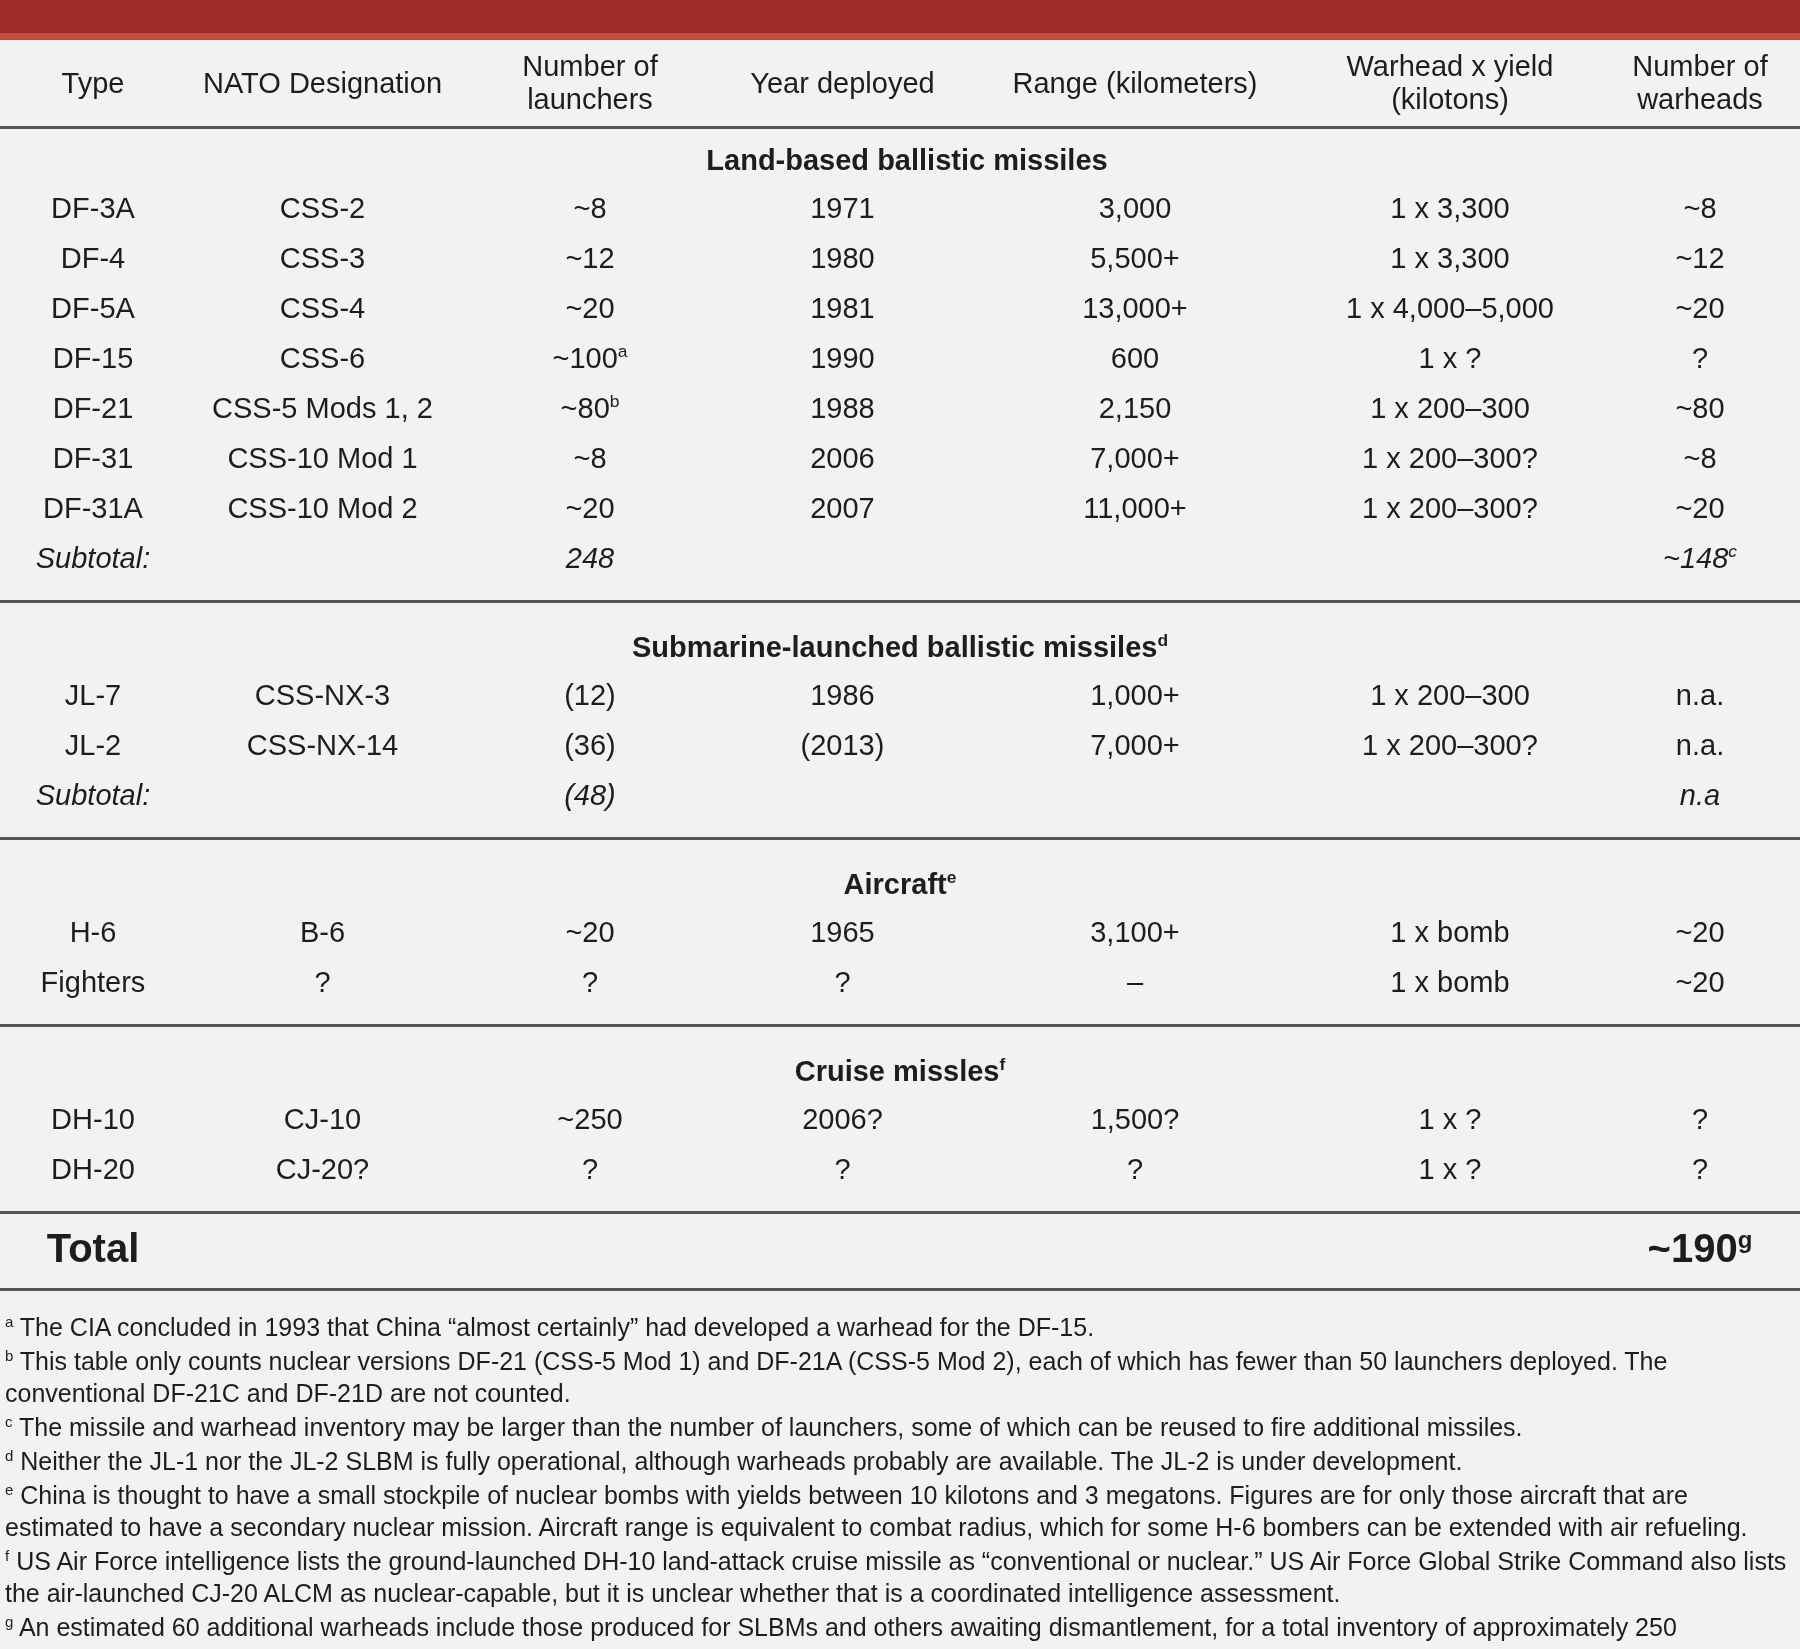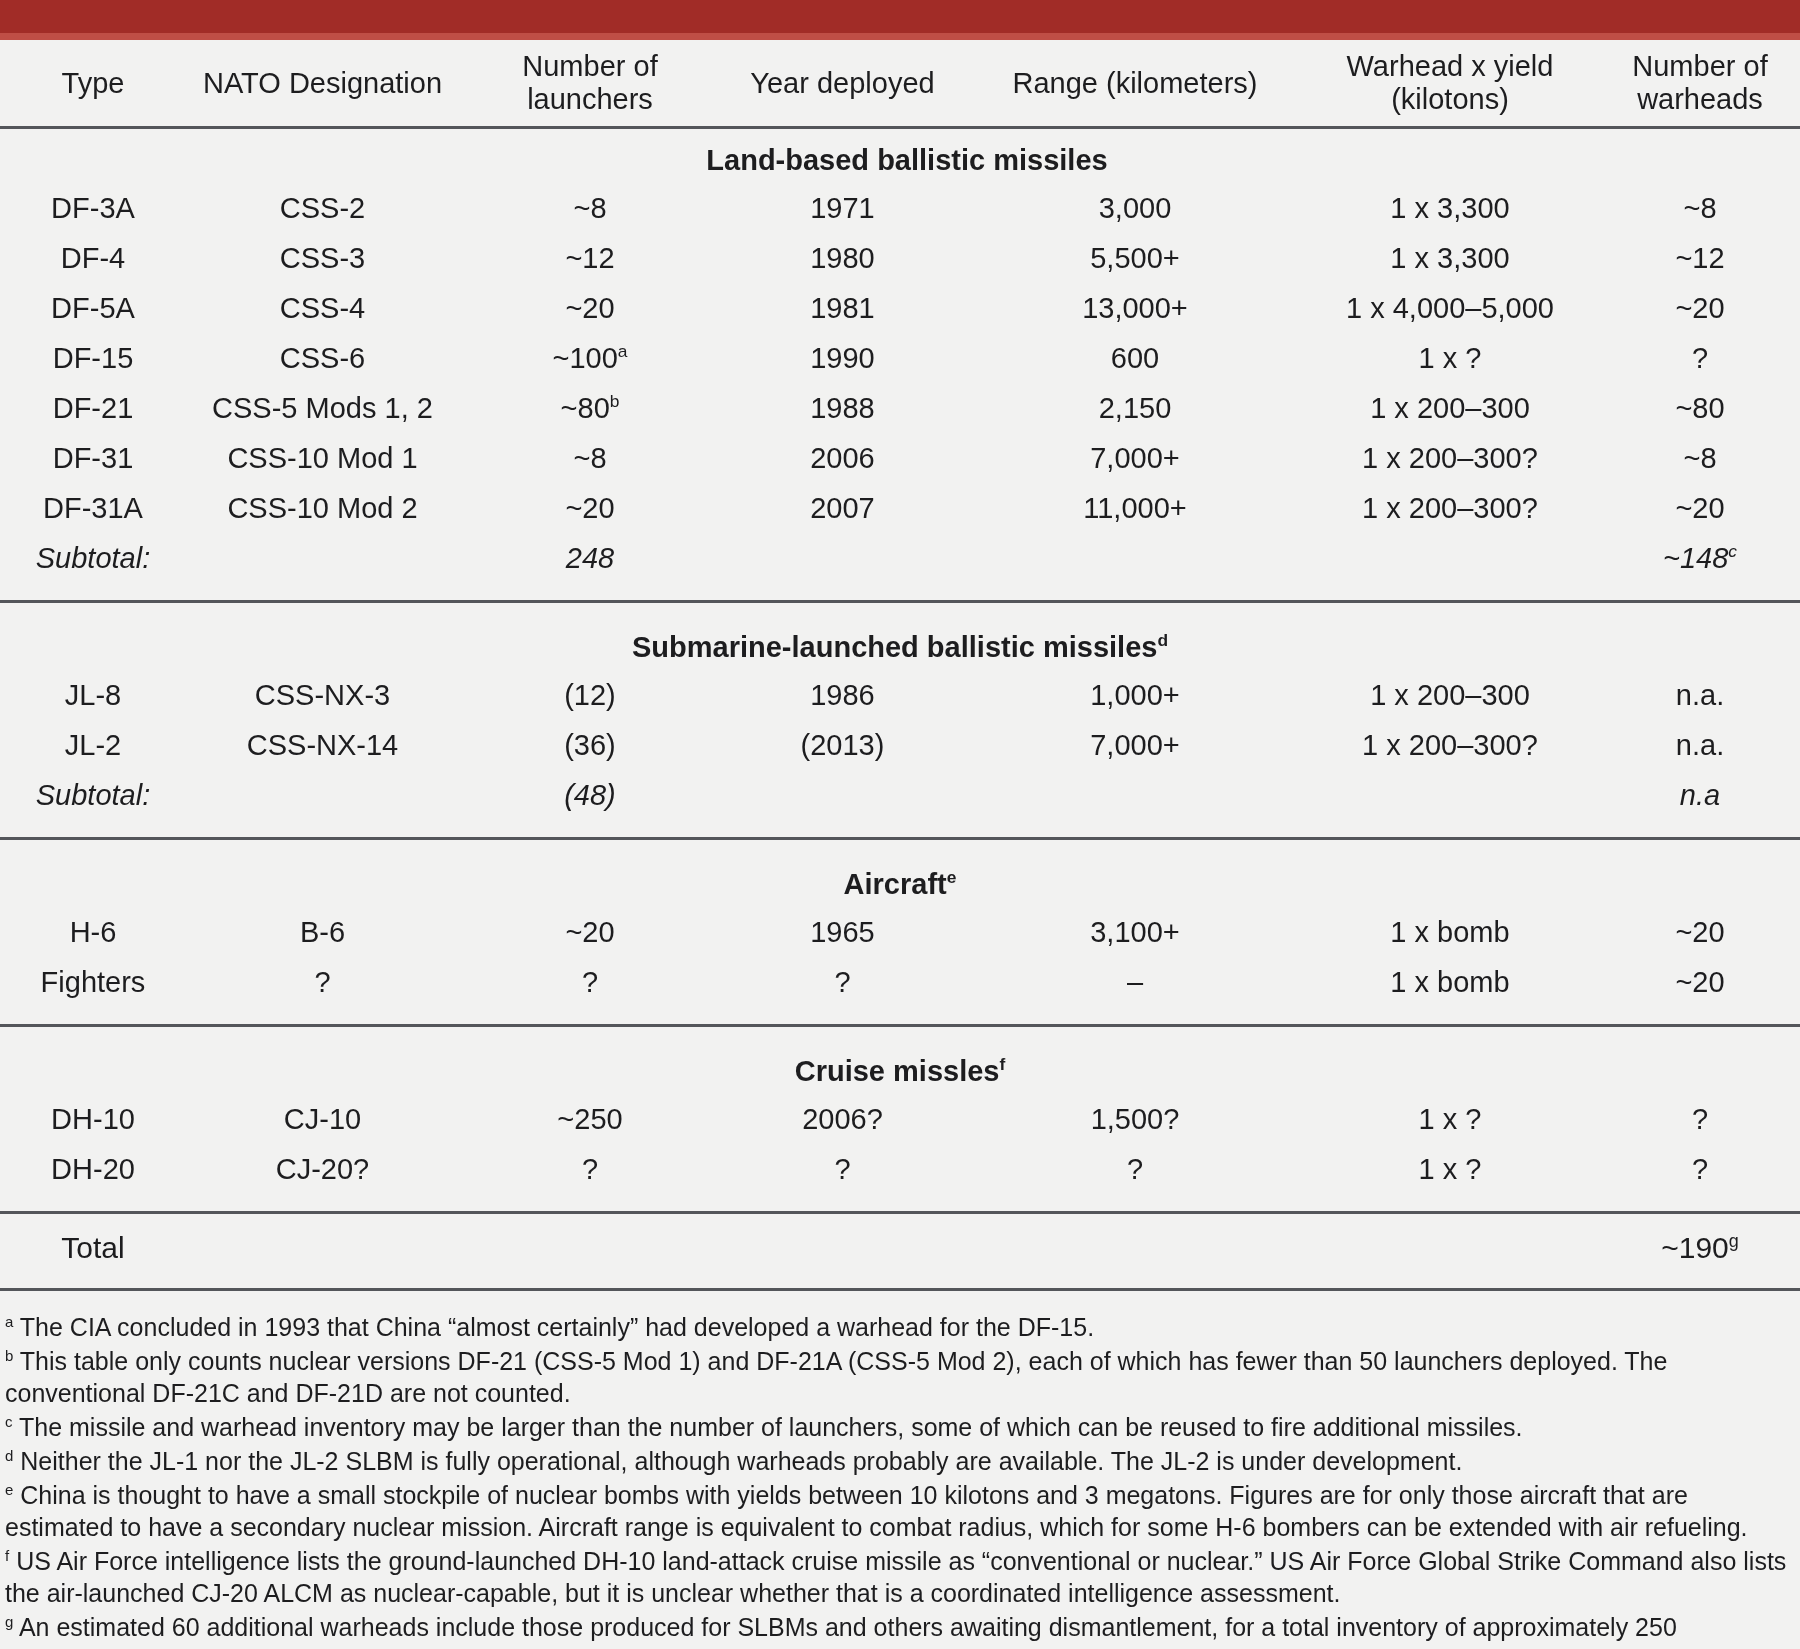--- a/index.html
+++ b/index.html
@@ -12,21 +12,21 @@
   .bar-dark{height:33px;background:var(--accent_bar,#a12c27);}
   .bar-light{height:7px;background:var(--accent_bar_light,#bf4e46);}
   table{width:1800px;border-collapse:collapse;table-layout:fixed;font-size:29px;}
   th,td{font-weight:normal;vertical-align:middle;text-align:center;padding:7px 0;line-height:36px;}
   th:first-child,td:first-child{text-align:center;padding-left:6px;}
   thead th{border-bottom:3px solid var(--rule_line,#54565a);padding:10px 0;line-height:33px;vertical-align:middle;}
   .section-row td{font-weight:bold;padding:26px 0 5px;}
   .first-section td{padding-top:13px;padding-left:14px;}
   .subtotal-row td{font-style:italic;}
   .section-end td{border-bottom:3px solid var(--rule_line,#54565a);padding-bottom:24px;}
-  .total-row td{font-weight:normal;font-size:30px;padding-top:16px;padding-bottom:22px;}
+  .total-row td{font-weight:bold;font-size:40px;padding-top:16px;padding-bottom:22px;}
   sup{font-size:0.60em;vertical-align:super;line-height:0;}
   .footnotes{padding:20px 10px 0 5px;font-size:25px;line-height:32px;}
   .footnotes p{margin:0 0 2px 0;}
 </style>
 </head>
 <body>
 
 <div>
   <div class="bar-dark"></div>
   <div class="bar-light"></div>
@@ -128,21 +128,21 @@
       <td></td>
       <td></td>
       <td></td>
       <td><span>~148</span><sup>c</sup></td>
     </tr>
 
     <tr class="section-row">
       <td colspan="7"><span>Submarine-launched ballistic missiles</span><sup>d</sup></td>
     </tr>
     <tr>
-      <td>JL-8</td>
+      <td>JL-7</td>
       <td>CSS-NX-3</td>
       <td>(12)</td>
       <td>1986</td>
       <td>1,000+</td>
       <td>1 x 200–300</td>
       <td>n.a.</td>
     </tr>
     <tr>
       <td>JL-2</td>
       <td>CSS-NX-14</td>

